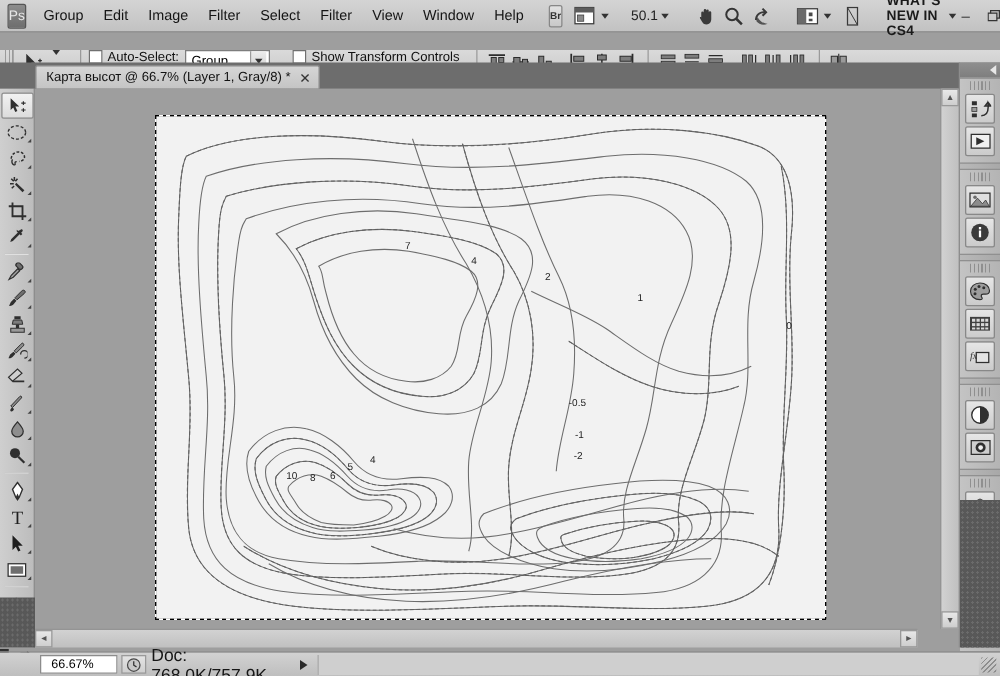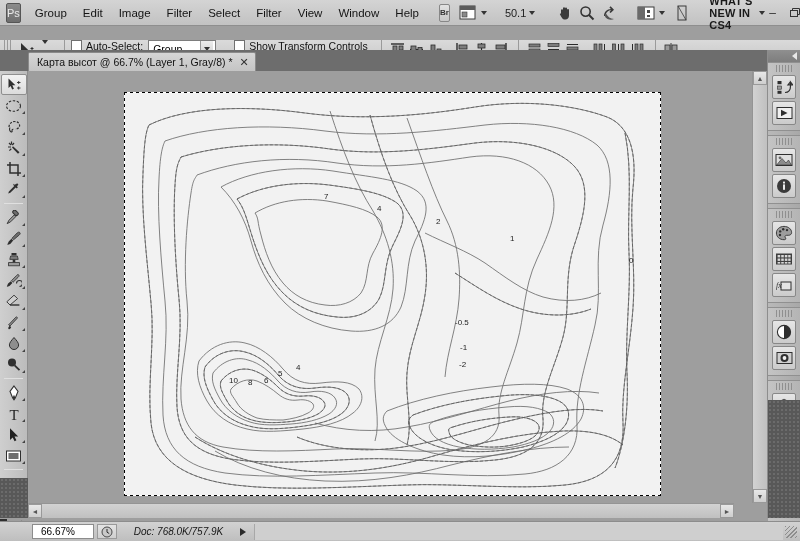--- a/index.html
+++ b/index.html
@@ -164,21 +164,21 @@
     border-top:1px solid #8d8d8d;
     display:flex; align-items:center;
   }
   .st-zoom {
     width:62px;height:15px;margin-left:32px;background:#fff;border:1px solid #8c8c8c;
     display:flex;align-items:center;padding-left:8px;font-size:10px;
   }
   .st-clock { width:20px;height:15px;margin-left:3px;background:linear-gradient(#e4e4e4,#cfcfcf);
      border:1px solid #9a9a9a; display:flex;align-items:center;justify-content:center;}
   .st-doc { width:115px;height:15px;margin-left:4px; display:flex;align-items:center;justify-content:center;
-     font-size:10px;color:#161616;font-style:italic;}
+     font-size:14px;color:#161616;}
   .st-tri { width:0;height:0;border-top:4px solid transparent;border-bottom:4px solid transparent;border-left:6px solid #2a2a2a;margin-left:4px;}
   .st-rest { flex:1;height:16px;margin-left:8px;margin-right:2px;background:#cfcfcf;border-left:1px solid #a8a8a8;}
   .st-grip { width:12px;height:12px;margin-right:3px;
      background:repeating-linear-gradient(135deg,#8d8d8d 0 1px,transparent 1px 3px);}
   svg { display:block; }
 </style>
 </head>
 <body>
 
 <div id="app">

